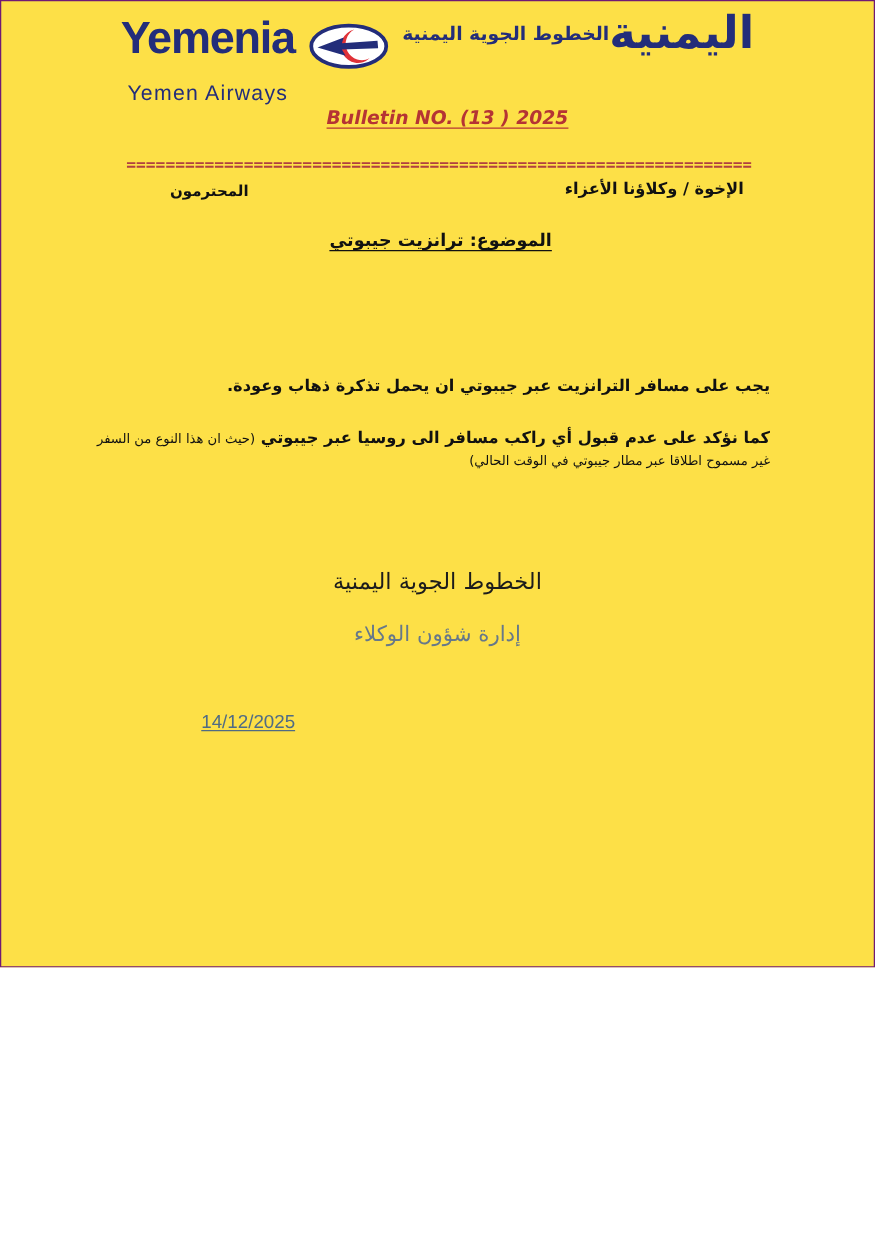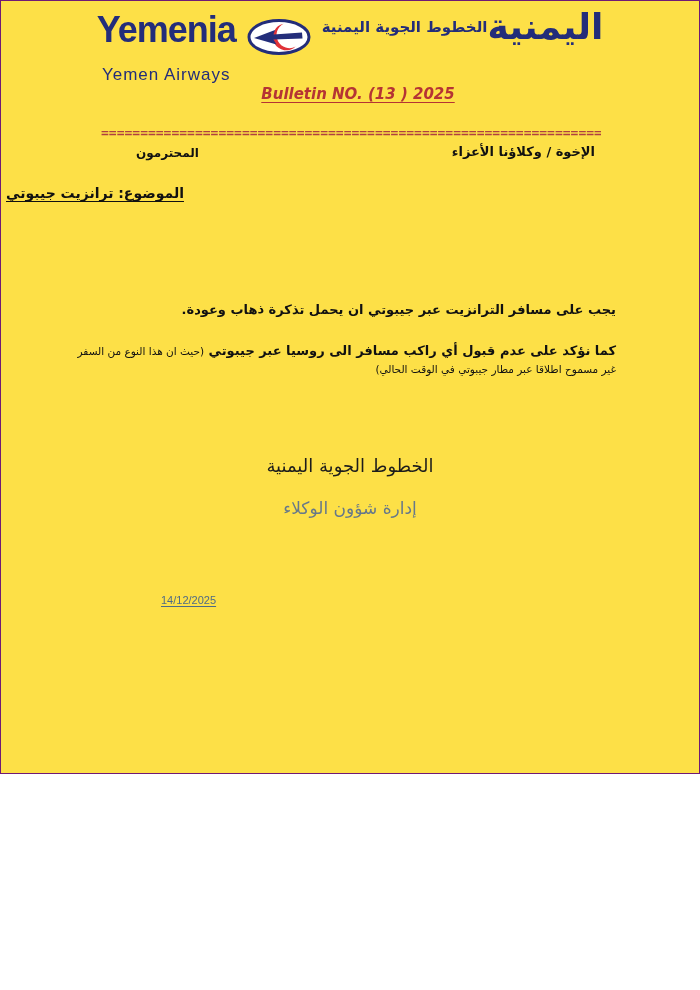--- a/index.html
+++ b/index.html
@@ -53,21 +53,21 @@
   .greeting-right{
     position:absolute;top:143px;right:104px;
     direction:rtl;font-weight:bold;font-size:13px;color:#111;margin-left:20px;
   }
   .greeting-left{
     position:absolute;top:145px;left:135px;
     direction:rtl;font-weight:bold;font-size:12px;color:#111;
   }
   
   .subject{
-    position:absolute;top:184px;left:5px;right:0;text-align:left;
+    position:absolute;top:184px;left:5px;right:0;text-align:center;
     direction:rtl;font-weight:bold;font-size:14px;color:#111;
     text-decoration:underline;text-underline-offset:3px;
   }
   
   .para1{
     position:absolute;top:301px;right:83px;
     direction:rtl;font-weight:bold;font-size:13px;color:#111;
   }
   .para2{
     position:absolute;top:341px;right:83px;left:63px;
@@ -80,24 +80,23 @@
     position:absolute;top:454px;left:0;right:0;text-align:center;
     direction:rtl;font-size:18px;color:#1c1c1c;
   }
   .department{
     position:absolute;top:497px;left:0;right:0;text-align:center;
     direction:rtl;font-size:17px;color:#66788a;
   }
   
   .date{
     position:absolute;top:568px;left:160px;
-    font-size:11px;color:#4f6b85;
+    font-size:15px;color:#4f6b85;
     text-decoration:underline;text-underline-offset:2px;
     font-family:"Liberation Sans",sans-serif;
-    margin-top:25px;
   }
   
   .border-band{position:absolute;top:884px;left:0;width:700px;height:22px;line-height:0;}
   .border-bar{position:absolute;top:907px;left:0;width:700px;height:5px;background:#8c2332;}
 </style>
 </head>
 <body>
 
 <div class="page">
 

